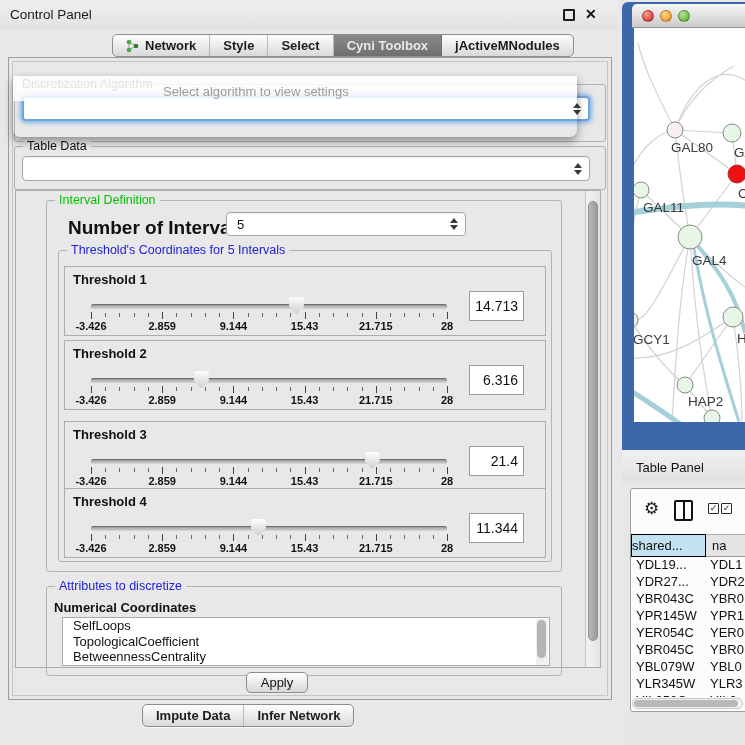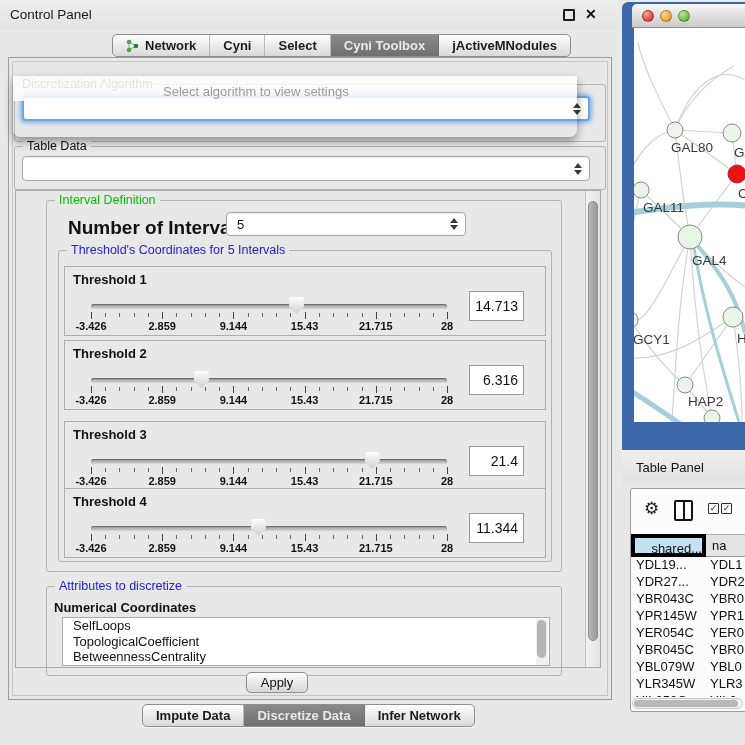--- a/index.html
+++ b/index.html
@@ -107,21 +107,21 @@
   #tp-header { left:622px; top:450px; width:123px; height:33px; background:linear-gradient(180deg,#F0F0F0,#E1E1E1); }
   #tp-title { left:636px; top:460px; font-size:13px; }
   #tp-box { left:630px; top:488px; width:130px; height:224px; background:#FCFCFC; border:1px solid #9E9E9E; border-radius:3px; }
   #gear-ico { left:644px; top:498px; font-size:17px; color:#1A1A1A; }
   #cols-ico { left:674px; top:500px; width:19px; height:21px; border:2px solid #111; border-radius:2px; }
   #cols-ico i { position:absolute; left:7px; top:0; width:2px; height:17px; background:#111; }
   .cb-ico { position:absolute; top:503px; width:11px; height:11px; border:1.5px solid #2A2A2A; border-radius:1px;
     font-size:9px; line-height:9px; text-align:center; color:#2A2A2A; }
   #cb1 { left:708px; } #cb2 { left:721px; }
   #th-row { left:631px; top:534px; width:114px; height:23px; display:flex; }
-  #th-c1 { width:77px; background:#C2E2F2; border:4px solid #000000; font-size:13px; text-align:right; line-height:21px; }
+  #th-c1 { width:77px; background:#C2E2F2; border:1px solid #000000; font-size:13px; text-align:left; line-height:21px; }
   #th-c2 { width:40px; background:#E4E4E4; border-top:1px solid #AFAFAF; border-bottom:1px solid #9A9A9A;
     font-size:13px; padding-left:6px; line-height:21px; overflow:hidden; }
   #rows { left:631px; top:557px; width:114px; height:140px; overflow:hidden; background:#FCFCFC; }
   .trow { display:flex; height:17px; font-size:13px; }
   .trow .c1 { width:77px; padding-left:5px; }
   .trow .c2 { width:40px; padding-left:4px; overflow:hidden; }
   #hscroll { left:632px; top:698px; width:111px; height:11px; background:#F1F1F1; border:1px solid #C9C9C9; border-radius:5px; }
   #hscroll-thumb { position:absolute; left:1px; top:1px; width:104px; height:7px; border-radius:4px; background:#B9B9B9; }
 
   svg text { font-family:"Liberation Sans", sans-serif; }
@@ -142,21 +142,21 @@
           <line x1="3" y1="3" x2="10" y2="7" stroke="#9B9B9B"></line>
           <line x1="3" y1="11" x2="10" y2="7" stroke="#9B9B9B"></line>
           <line x1="3" y1="3" x2="3" y2="11" stroke="#9B9B9B"></line>
           <circle cx="3" cy="3" r="2.3" fill="#4CA64C"></circle>
           <circle cx="3" cy="11" r="2.3" fill="#4CA64C"></circle>
           <circle cx="10" cy="7" r="2.3" fill="#2E7D32"></circle>
         </svg>
         <span>Network</span>
       </div>
       <div class="seg-item">
-        <span>Cyni</span>
+        <span>Style</span>
       </div>
       <div class="seg-item">
         <span>Select</span>
       </div>
       <div class="seg-item sel">
         <span>Cyni Toolbox</span>
       </div>
       <div class="seg-item">
         <span>jActiveMNodules</span>
       </div>
@@ -377,23 +377,20 @@
 
   <div class="abs" id="vscroll">
     <div class="abs" id="vscroll-thumb"></div>
   </div>
 
   <div class="abs" id="apply-btn">Apply</div>
 
   <div class="abs seg" id="bottom-tabs">
       <div class="seg-item">
         <span>Impute Data</span>
-      </div>
-      <div class="seg-item sel">
-        <span>Discretize Data</span>
       </div>
       <div class="seg-item">
         <span>Infer Network</span>
       </div>
     </div>
 </div>
 
 <div class="abs" id="net-frame">
   <div class="abs" id="net-titlebar" style="left:10px; top:2px;">
     <span class="light" id="light-red"></span>

